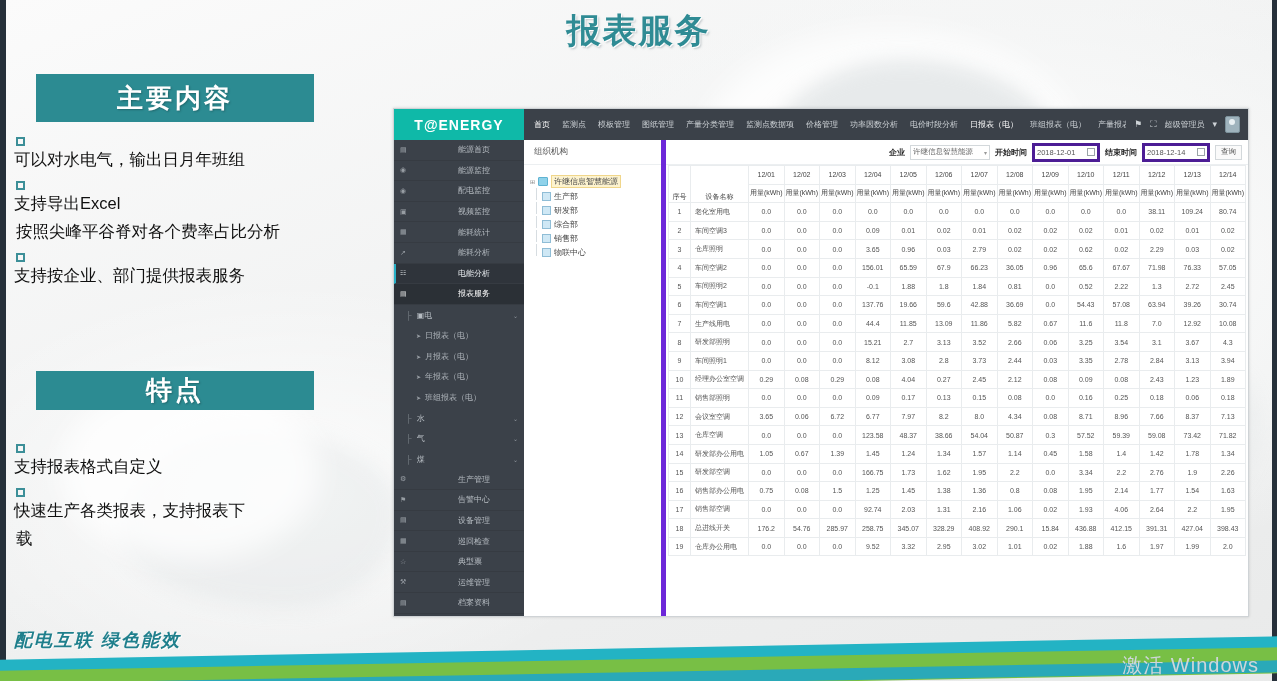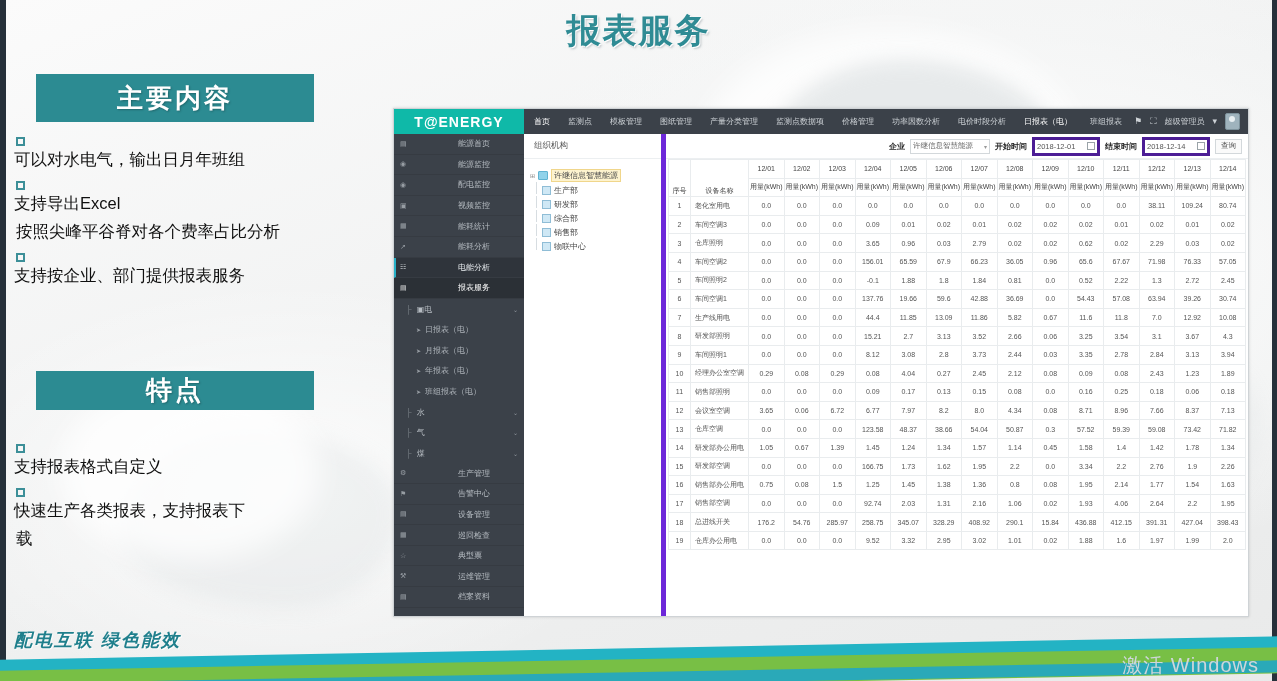--- a/index.html
+++ b/index.html
@@ -50,26 +50,26 @@
   .plain-row{margin:0 0 2px 2px;}
 
   
   .app{
     position:absolute;left:393px;top:108px;width:856px;height:509px;
     background:#ffffff;border:1px solid #cfd3d6;box-sizing:border-box;
     font-size:8px;color:#444;overflow:hidden;
     box-shadow:0 0 3px rgba(0,0,0,.15);
   }
   
-  .app-top{height:25px;background:#3b4149;display:flex;align-items:stretch;}
+  .app-top{height:31px;background:#3b4149;display:flex;align-items:stretch;}
   .logo{
     width:130px;background:#0fb9a8;color:#fff;display:flex;align-items:center;
     justify-content:center;font-size:14px;font-weight:bold;letter-spacing:1px;
   }
-  .topnav{flex:1;display:flex;align-items:center;gap:6px;padding-left:4px;overflow:hidden;}
+  .topnav{flex:1;display:flex;align-items:center;gap:0px;padding-left:4px;overflow:hidden;}
   .topnav .nav-item{
     color:#cdd2d6;font-size:8px;padding:0 6px;line-height:25px;white-space:nowrap;
   }
   .topnav .nav-item.active{color:#ffffff;}
   .topright{display:flex;align-items:center;gap:8px;padding:0 8px;color:#cdd2d6;}
   .topright .ic{font-size:9px;line-height:1;}
   .topright .uname{font-size:8px;white-space:nowrap;}
   .avatar{width:13px;height:15px;border-radius:2px;background:#9fb3bd;
     border:1px solid #7d929c;position:relative;}
   .avatar:after{content:"";position:absolute;left:3px;top:2px;width:6px;height:6px;

